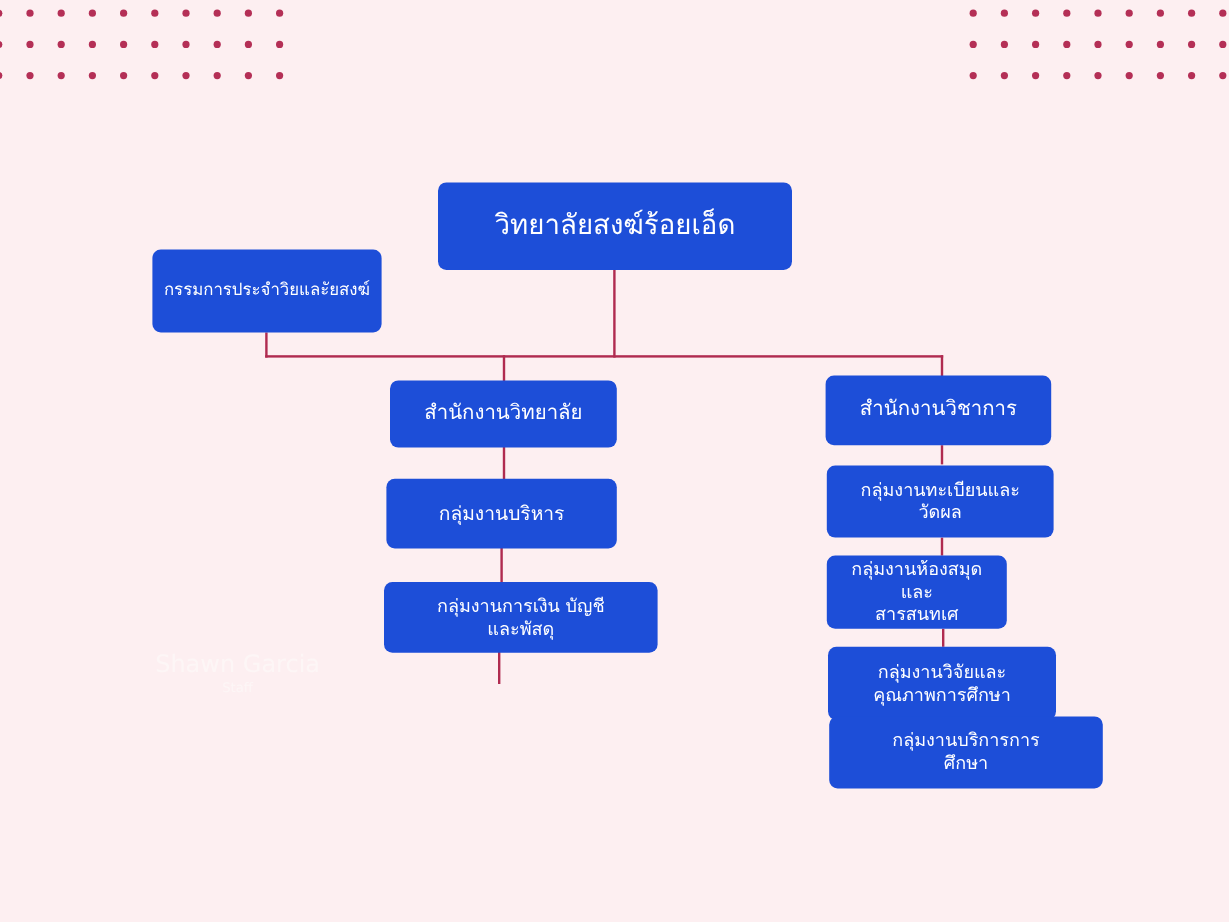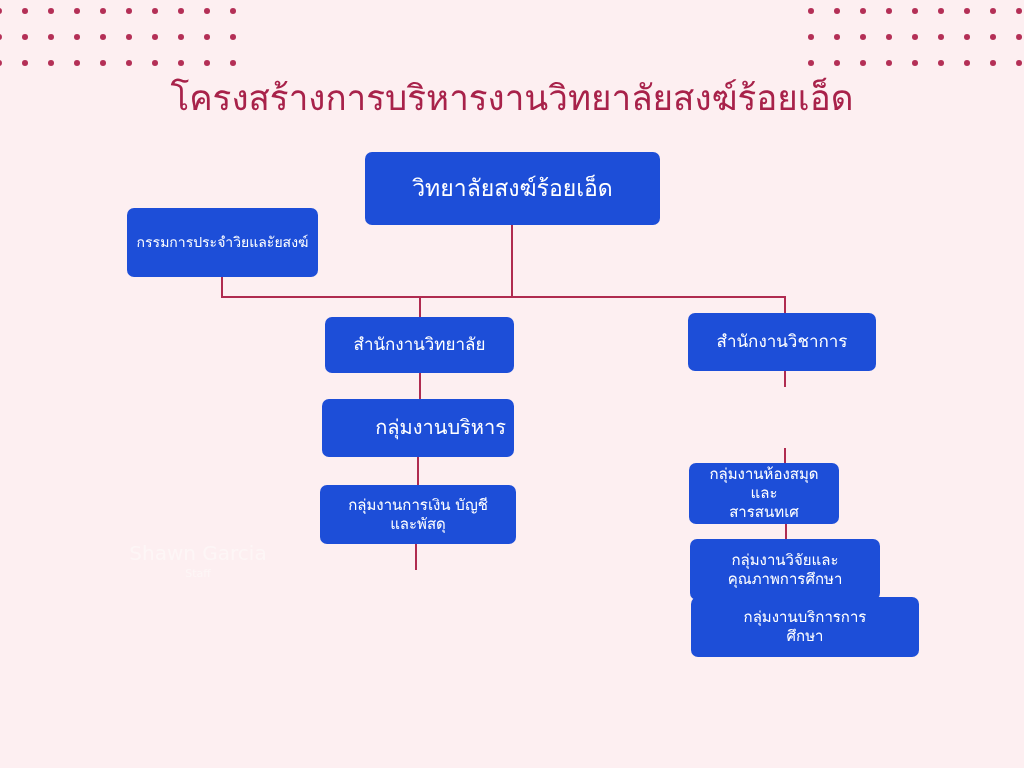--- a/index.html
+++ b/index.html
@@ -71,21 +71,21 @@
     text-align: center;
     box-sizing: border-box;
     padding: 4px 8px;
     line-height: 1.26;
   }
   .node .label { display: block; }
 
   .node-root { font-size: 23px; }
   .node-committee { font-size: 14px; }
   .node-dept { font-size: 17px; }
-  .node-group { font-size: 20px; justify-content: flex-end; }
+  .node-group { font-size: 16px; }
   .node-group-sm { font-size: 15px; }
 
   
   #watermark {
     position: absolute;
     left: 118px;
     top: 540px;
     width: 160px;
     text-align: center;
     pointer-events: none;
@@ -164,21 +164,20 @@
       <div class="dot" style="left: 834px; top: 60px; background: rgb(180, 47, 86);"></div>
       <div class="dot" style="left: 860px; top: 60px; background: rgb(180, 47, 86);"></div>
       <div class="dot" style="left: 886px; top: 60px; background: rgb(180, 47, 86);"></div>
       <div class="dot" style="left: 912px; top: 60px; background: rgb(180, 47, 86);"></div>
       <div class="dot" style="left: 938px; top: 60px; background: rgb(180, 47, 86);"></div>
       <div class="dot" style="left: 964px; top: 60px; background: rgb(180, 47, 86);"></div>
       <div class="dot" style="left: 990px; top: 60px; background: rgb(180, 47, 86);"></div>
       <div class="dot" style="left: 1016px; top: 60px; background: rgb(180, 47, 86);"></div>
     </div>
 
-  <div id="page-title">โครงสร้างการบริหารงานวิทยาลัยสงฆ์ร้อยเอ็ด</div>
 
   <div class="conn v" style="left:511px; top:225px; height:73px;"></div>
 
   <div class="conn v" style="left:221px; top:277px; height:21px;"></div>
 
   <div class="conn h" style="left:221px; top:296px; width:565px;"></div>
 
   <div class="conn v" style="left:419px; top:296px; height:22px;"></div>
 
   <div class="conn v" style="left:784px; top:296px; height:18px;"></div>
@@ -201,32 +200,38 @@
   </div>
 
   <div class="node node-dept" style="left:325px; top:317px; width:189px; height:56px;">
     <span class="label">สำนักงานวิทยาลัย</span>
   </div>
 
   <div class="node node-group" style="left:322px; top:399px; width:192px; height:58px;">
     <span class="label">กลุ่มงานบริหาร</span>
   </div>
 
-  <div class="node node-group-sm" style="left:320px; top:485px; width:196px; height:59px;">
+  <div class="node node-group-sm" style="left:320px; top:485px; width:228px; height:59px;">
     <span class="label">
       <span>กลุ่มงานการเงิน บัญชี</span><br>
       <span>และพัสดุ</span>
     </span>
   </div>
 
 
   <div class="node node-dept" style="left:688px; top:313px; width:188px; height:58px;">
     <span class="label">สำนักงานวิชาการ</span>
   </div>
 
+  <div class="node node-group-sm" style="left:689px; top:388px; width:189px; height:60px;">
+    <span class="label">
+      <span>กลุ่มงานทะเบียนและ</span><br>
+      <span>วัดผล</span>
+    </span>
+  </div>
 
   <div class="node node-group-sm" style="left:689px; top:463px; width:150px; height:61px;">
     <span class="label">
       <span>กลุ่มงานห้องสมุดและ</span><br>
       <span>สารสนทเศ</span>
     </span>
   </div>
 
   <div class="node node-group-sm" style="left:690px; top:539px; width:190px; height:61px;">
     <span class="label">

